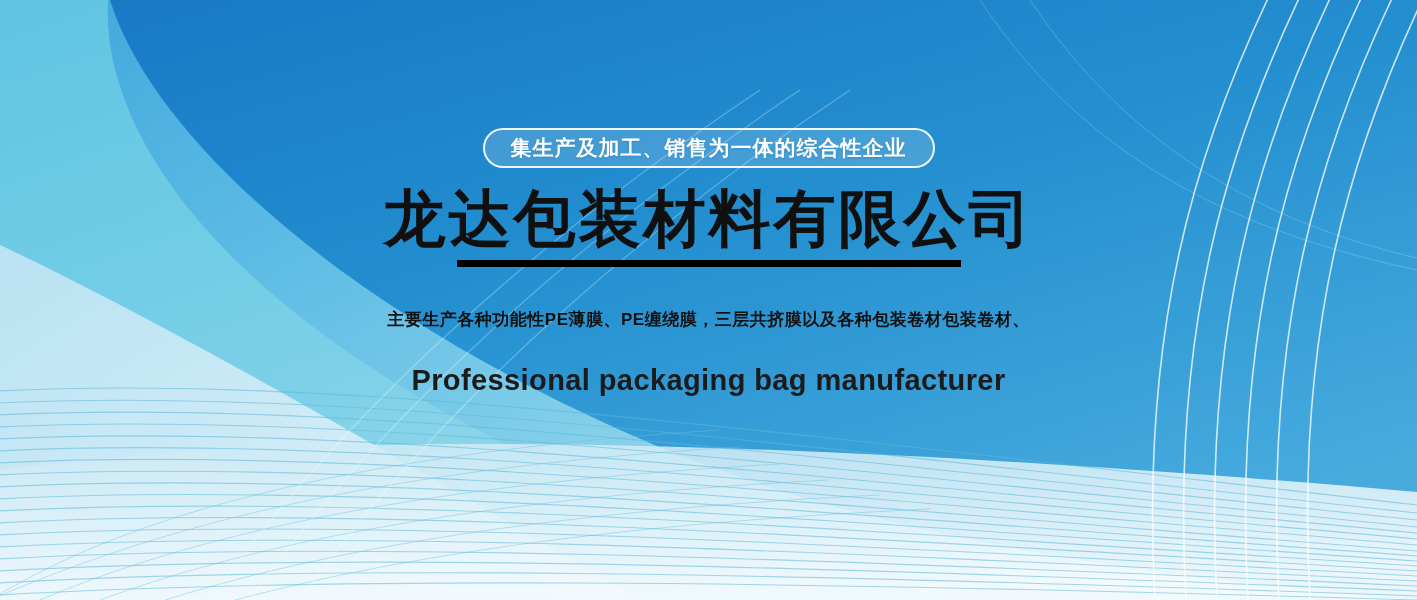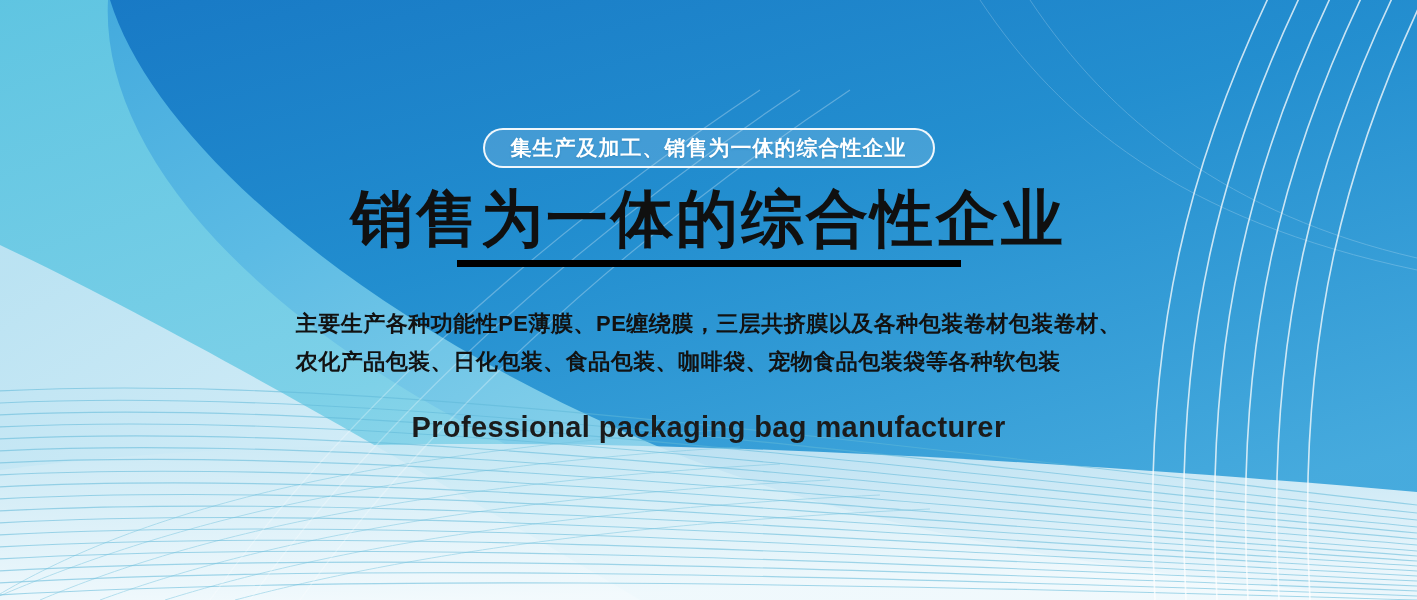--- a/index.html
+++ b/index.html
@@ -66,22 +66,23 @@
   }
   .title-rule {
     margin-top: 9px;
     width: 504px;
     height: 7px;
     background: #000000;
   }
 
   .desc {
     margin-top: 38px;
+    text-align: center;
     color: #121212;
-    font-size: 22px;
+    font-size: 17px;
     font-weight: bold;
     line-height: 1.72;
     letter-spacing: 0.5px;
     white-space: nowrap;
   }
   .desc-line { display: block; }
 
   .subtitle-en {
     margin-top: 30px;
     font-size: 29px;
@@ -183,24 +184,23 @@
         <path d="M1030,0 C1110,120 1230,215 1417,258"></path>
       </g>
     </svg>
   </div>
 
   <div class="content">
 
     <div class="tagline-pill">集生产及加工、销售为一体的综合性企业</div>
 
     <div class="title-block">
-      <div class="main-title">销售为一体的综合性企业</div>
+      <div class="main-title">龙达包装材料有限公司</div>
       <div class="title-rule"></div>
     </div>
 
     <div class="desc">
       <span class="desc-line">主要生产各种功能性PE薄膜、PE缠绕膜，三层共挤膜以及各种包装卷材包装卷材、</span>
-      <span class="desc-line">农化产品包装、日化包装、食品包装、咖啡袋、宠物食品包装袋等各种软包装</span>
     </div>
 
     <div class="subtitle-en">Professional packaging bag manufacturer</div>
   </div>
 </div>
 
 </body></html>

